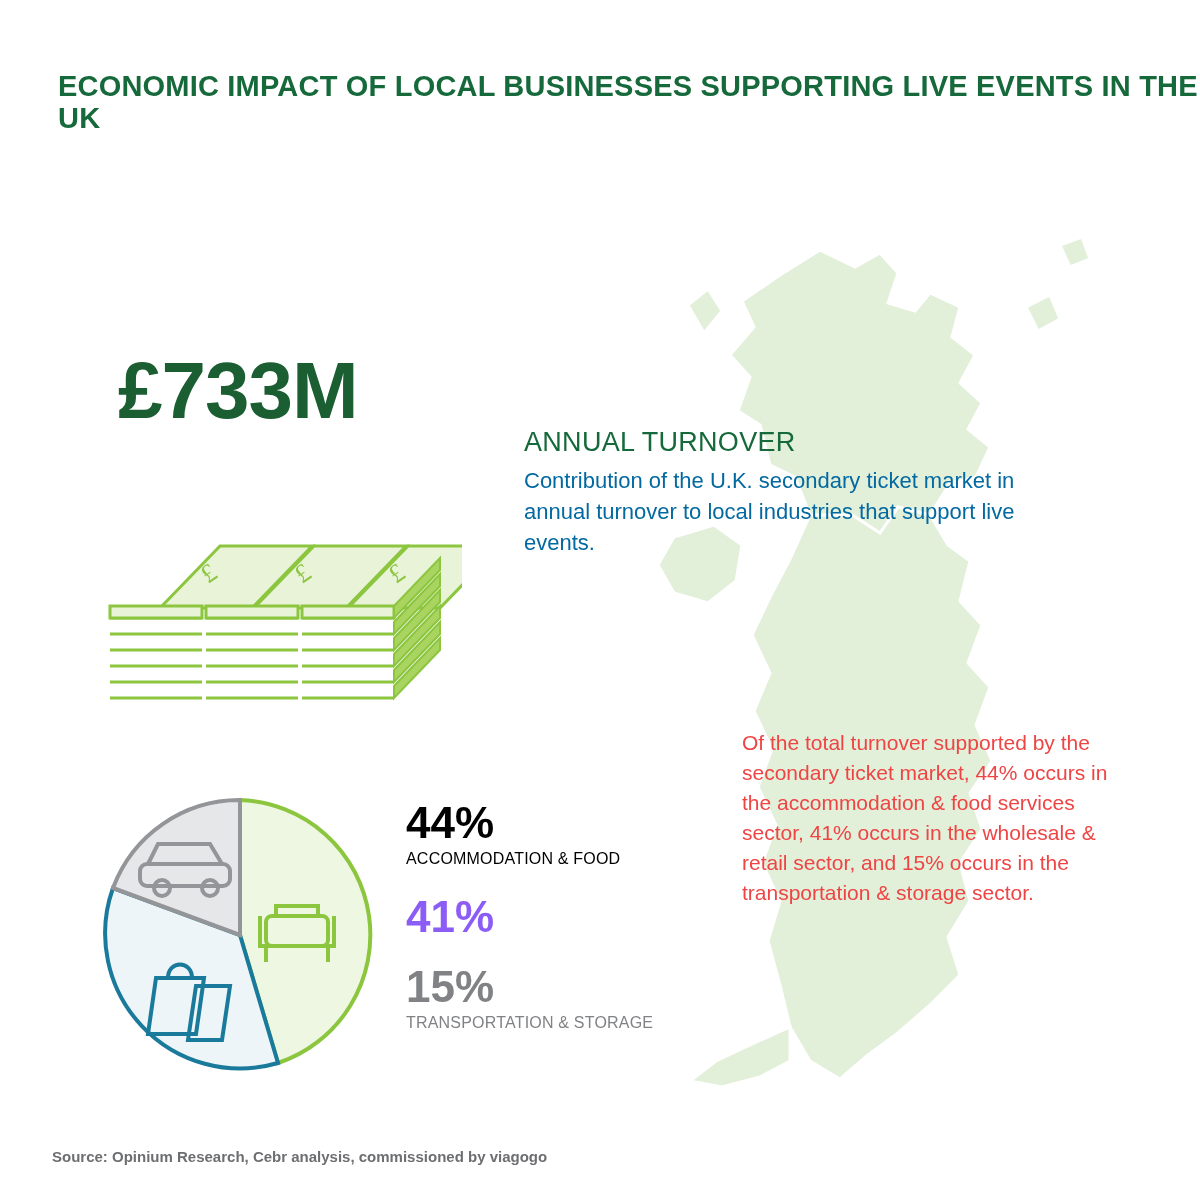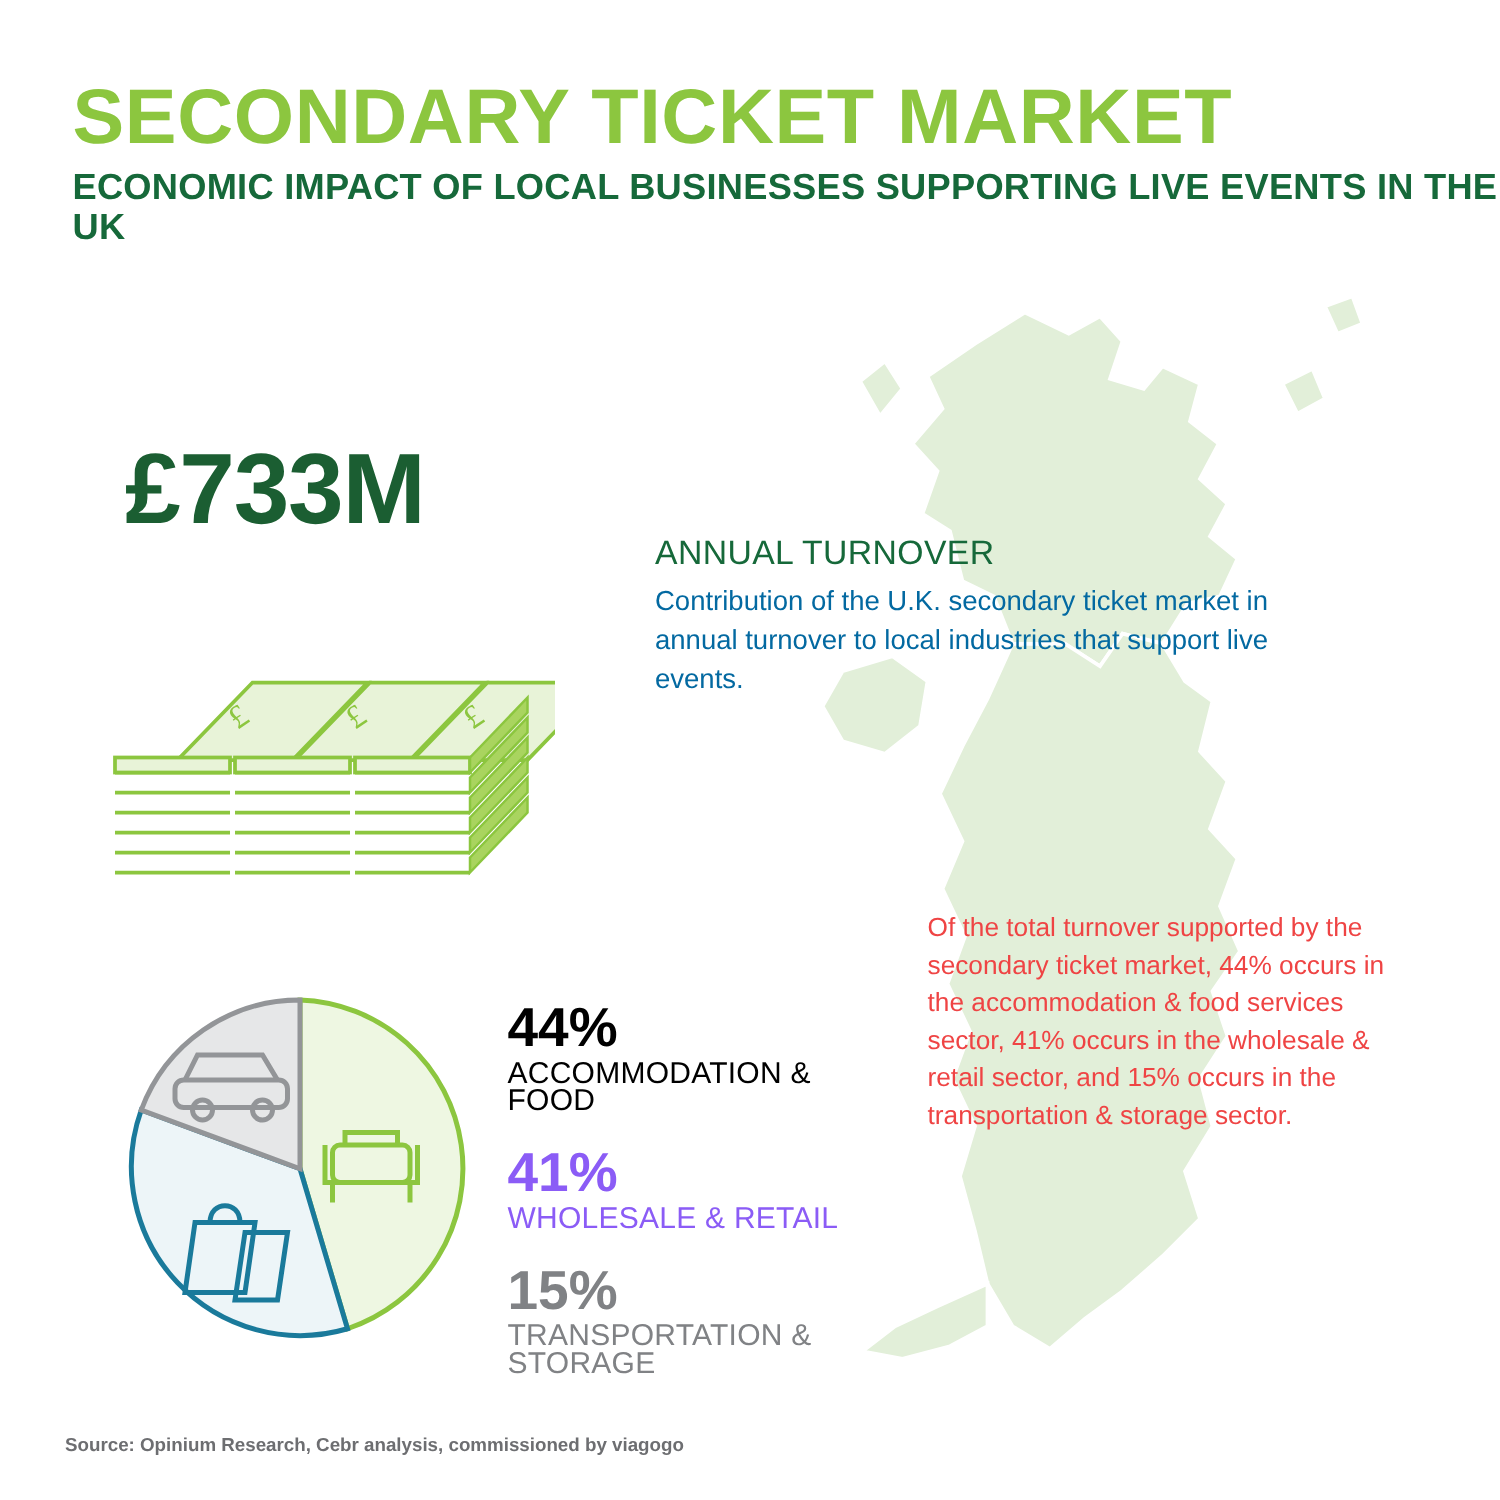--- a/index.html
+++ b/index.html
@@ -48,21 +48,21 @@
     font-weight: bold;
     color: #16693a;
     margin: 8px 0 0 0;
     letter-spacing: 0.2px;
   }
 
   
   .money-block {
     position: absolute;
     top: 350px;
-    left: 84px;
+    left: 102px;
     z-index: 3;
   }
   .money-amount {
     font-size: 80px;
     line-height: 82px;
     font-weight: bold;
     color: #1b5e32;
     margin: 0 0 6px 16px;
     letter-spacing: -1px;
   }
@@ -114,21 +114,21 @@
     z-index: 3;
   }
   .legend-item { margin-bottom: 24px; }
   .legend-pct {
     font-size: 44px;
     line-height: 46px;
     font-weight: bold;
     margin: 0;
   }
   .legend-label {
-    font-size: 24px;
+    font-size: 16px;
     line-height: 22px;
     margin: 2px 0 0 0;
     letter-spacing: 0.2px;
   }
   .c-green { color: #000000; }
   .c-blue  { color: #8b5cf6; }
   .c-gray  { color: #808285; }
 
   
   .sectors-block {
@@ -187,21 +187,20 @@
       <path d="M44 322 L84 310 L112 330 L106 366 L78 388 L44 378 L28 350 Z"></path>
 
       <path d="M58 90 L78 74 L92 96 L74 118 Z"></path>
       <path d="M396 92 L420 80 L430 104 L408 116 Z"></path>
       <path d="M430 30 L452 22 L460 44 L440 52 Z"></path>
     </g>
   </svg>
 </div>
 
 <div class="header">
-  <h1 class="main-title">SECONDARY TICKET MARKET</h1>
   <h2 class="sub-title">ECONOMIC IMPACT OF LOCAL BUSINESSES SUPPORTING LIVE EVENTS IN THE UK</h2>
 </div>
 
 <div class="money-block">
   <div class="money-amount">£733M</div>
   <div class="money-stack">
     <svg viewBox="0 0 360 290" width="360" height="290" aria-hidden="true">
 
       <g>
         <path d="M58 170 L118 108 L210 108 L150 170 Z" fill="#e8f3d8" stroke="#8cc63f" stroke-width="3"></path>
@@ -274,21 +273,20 @@
   </svg>
 </div>
 
 <div class="legend">
   <div class="legend-item">
     <div class="legend-pct c-green">44%</div>
     <div class="legend-label c-green">ACCOMMODATION &amp; FOOD</div>
   </div>
   <div class="legend-item">
     <div class="legend-pct c-blue">41%</div>
-    <div class="legend-label c-blue">WHOLESALE &amp; RETAIL</div>
   </div>
   <div class="legend-item">
     <div class="legend-pct c-gray">15%</div>
     <div class="legend-label c-gray">TRANSPORTATION &amp; STORAGE</div>
   </div>
 </div>
 
 <div class="sectors-block">
   <p class="sectors-body">Of the total turnover supported by the secondary ticket market, 44% occurs in the accommodation &amp; food services sector, 41% occurs in the wholesale &amp; retail sector, and 15% occurs in the transportation &amp; storage sector.</p>
 </div>

